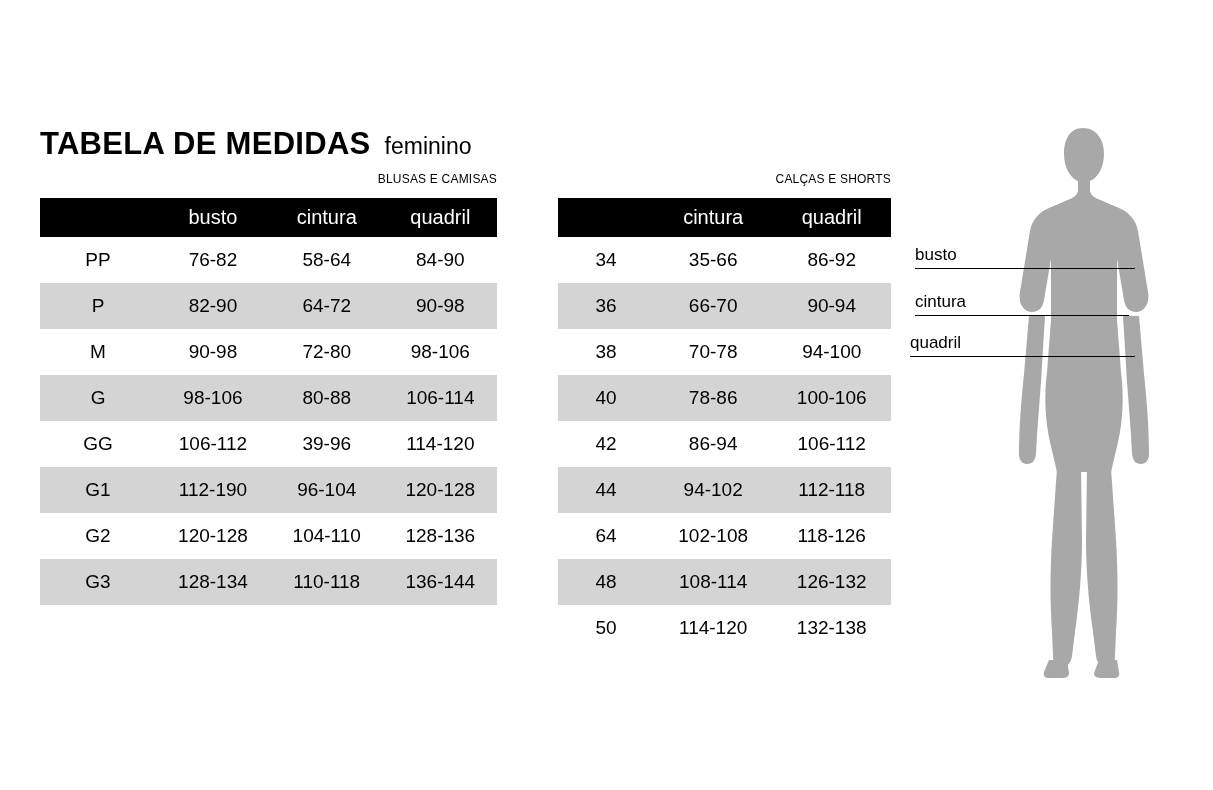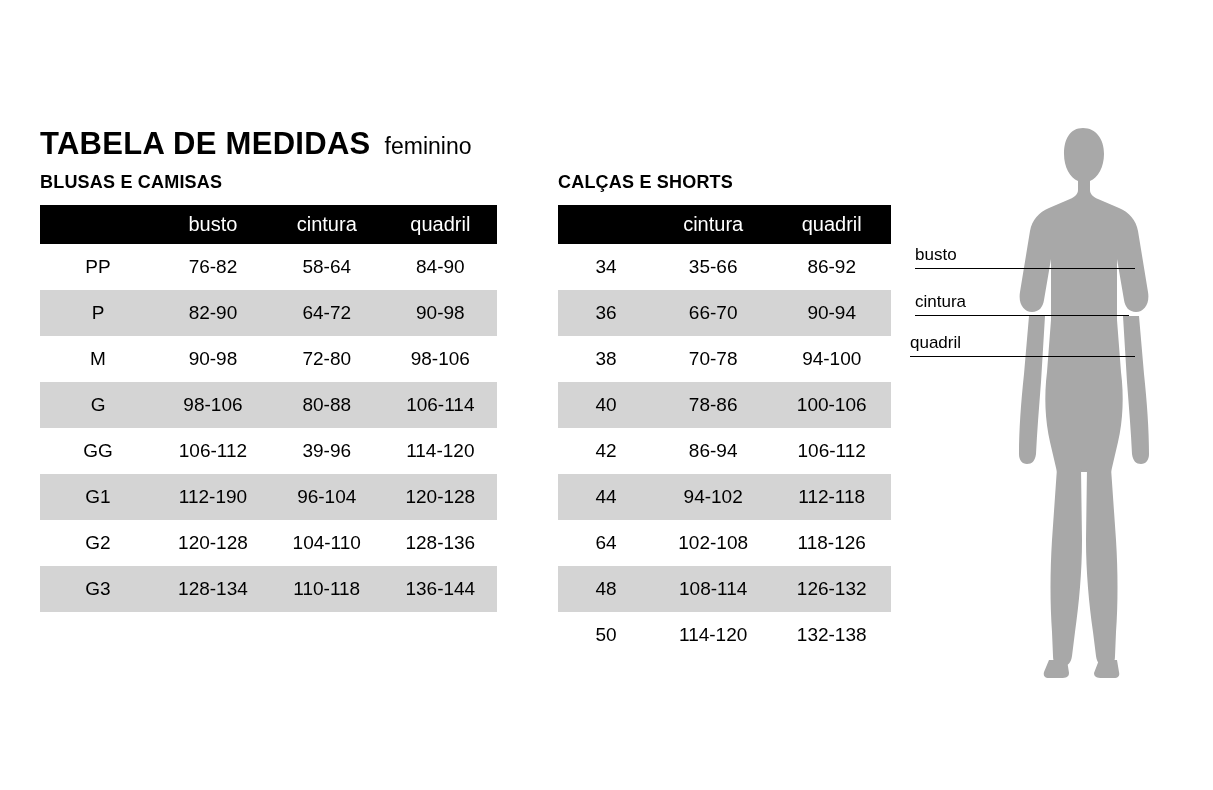--- a/index.html
+++ b/index.html
@@ -35,24 +35,25 @@
     font-size: 23px;
     font-weight: normal;
   }
 
   
   .table-block { position: absolute; }
   #block-tops   { left: 40px;  top: 172px;  width: 457px; }
   #block-bottoms{ left: 558px; top: 172px;  width: 333px; }
 
   .block-heading {
-    font-size: 18px;
-    font-weight: bold;
+    font-size: 12px;
+    font-weight: normal;
     letter-spacing: 0.2px;
     margin: 0 0 12px 0;
+    text-align: right;
   }
 
   table.size-table {
     border-collapse: collapse;
     width: 100%;
     table-layout: fixed;
   }
   table.size-table th,
   table.size-table td {
     font-size: 19px;

